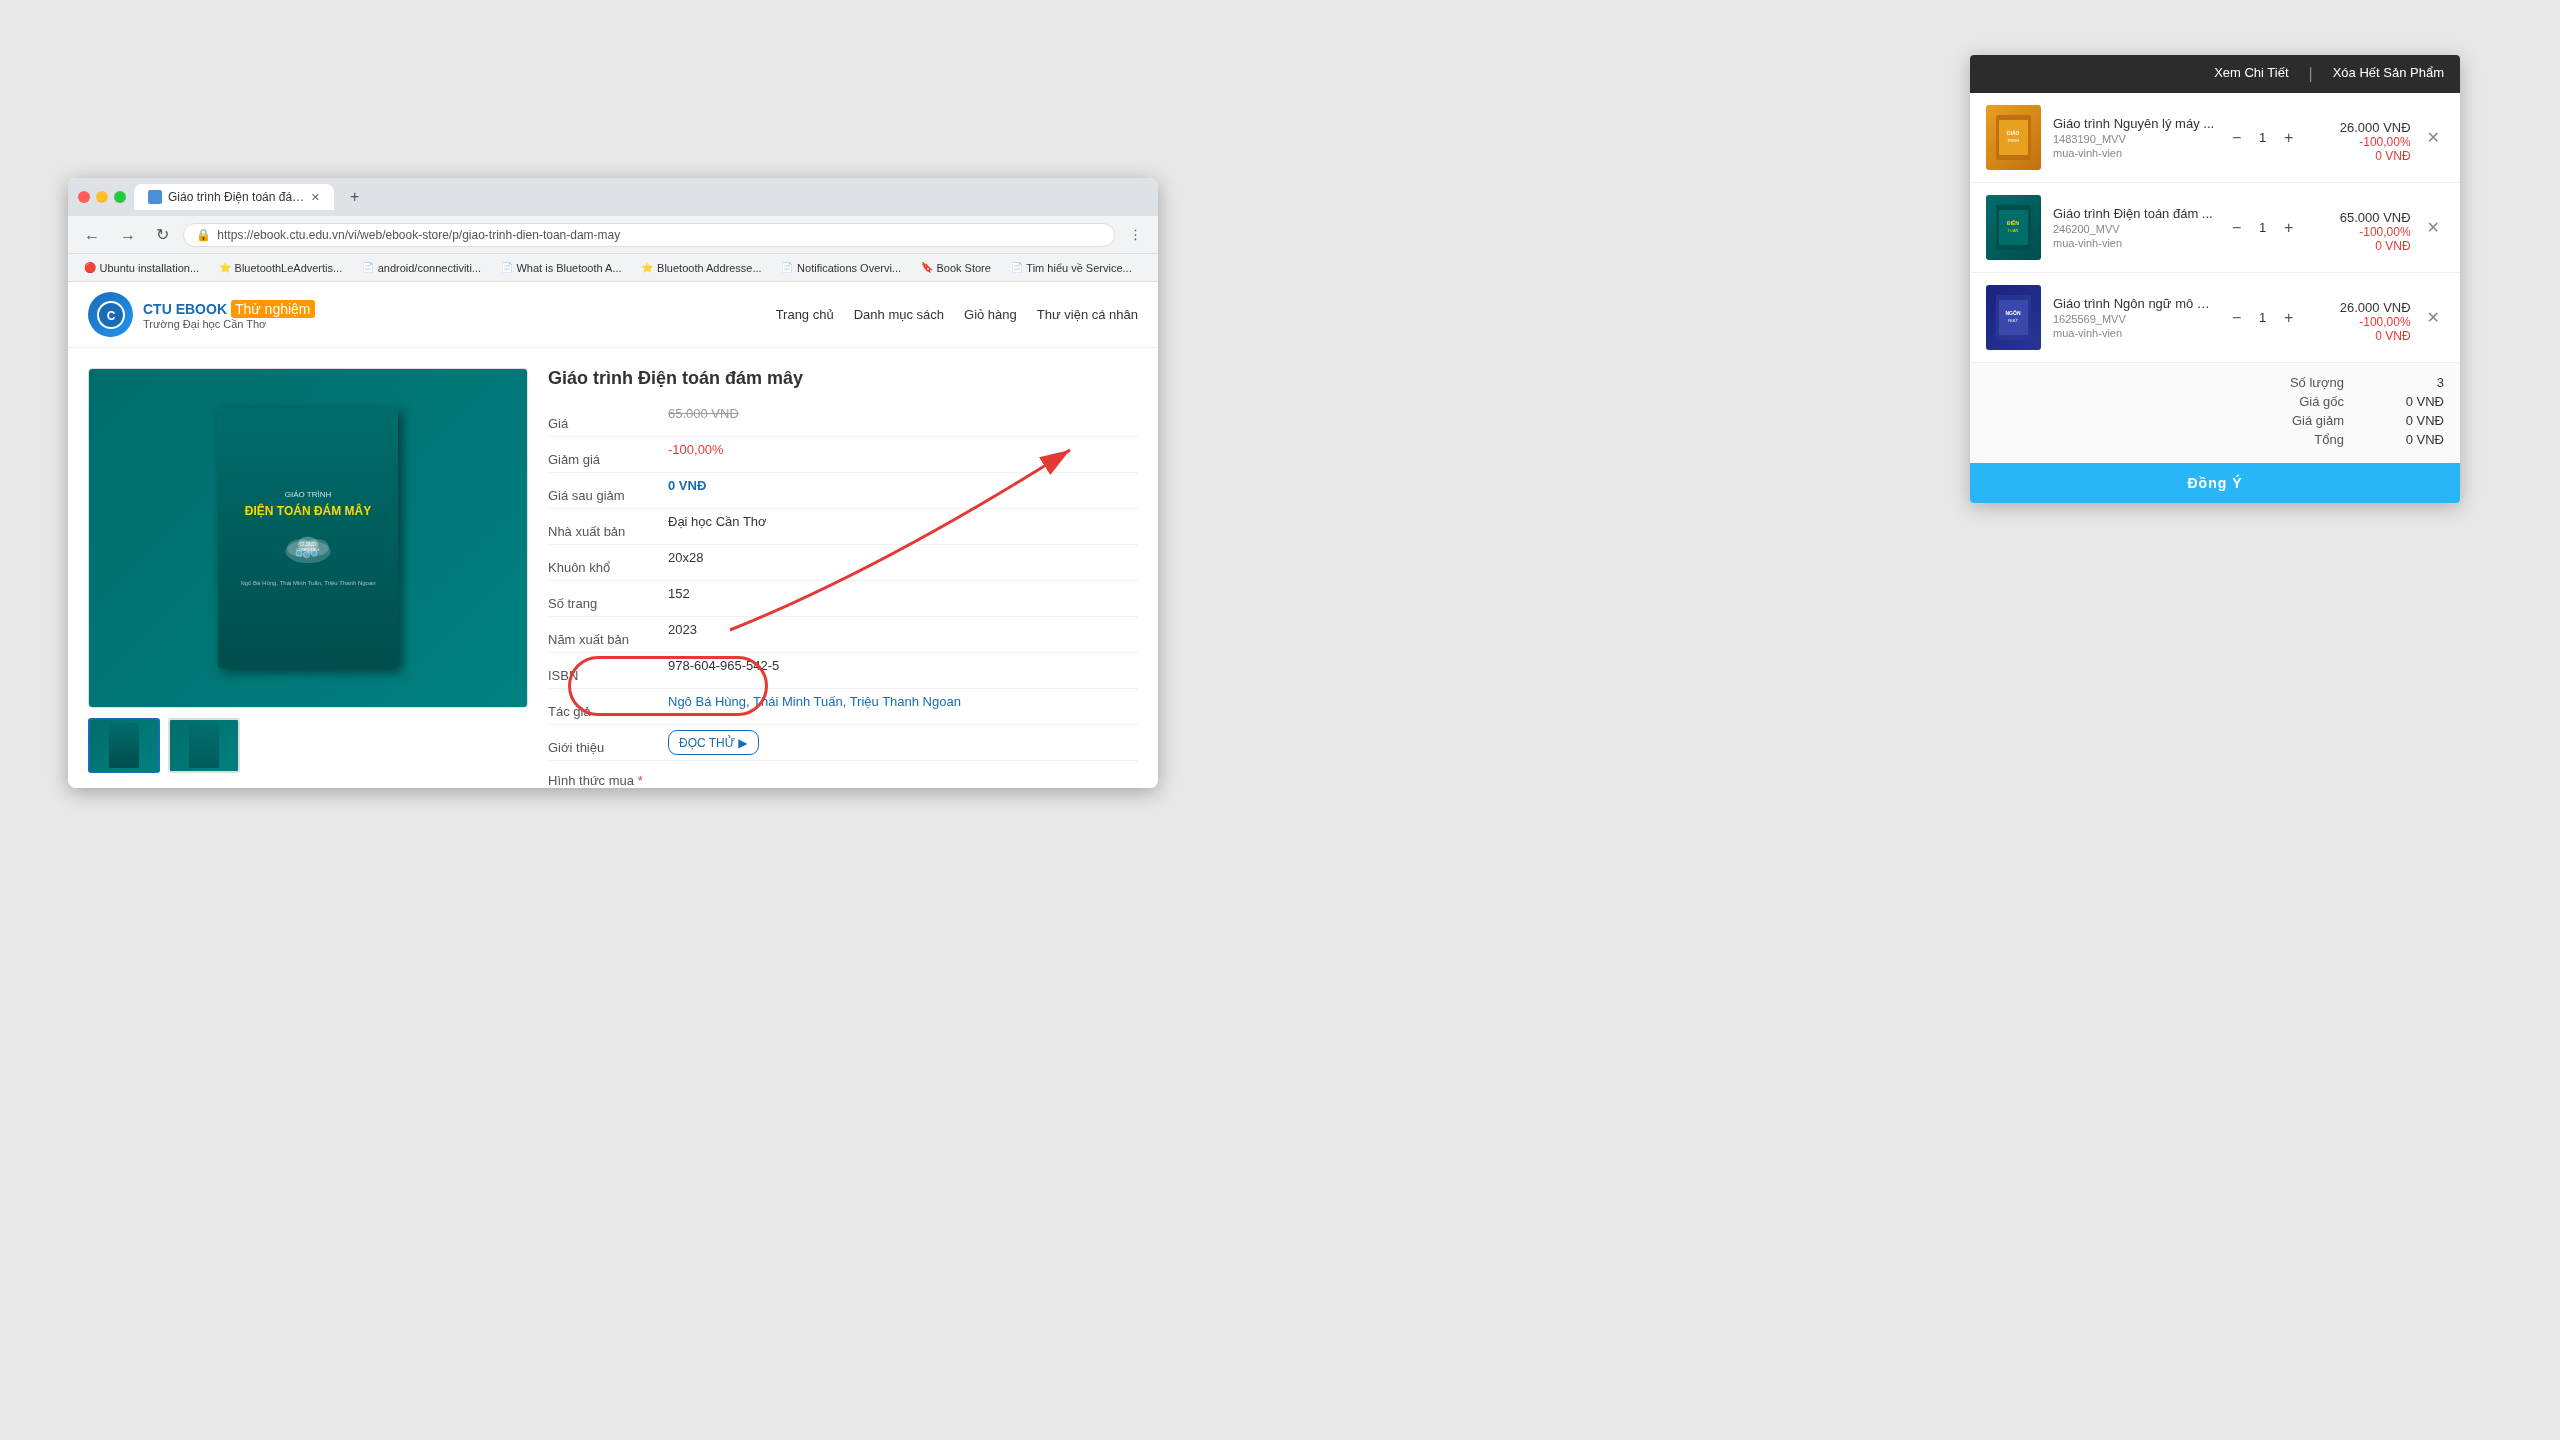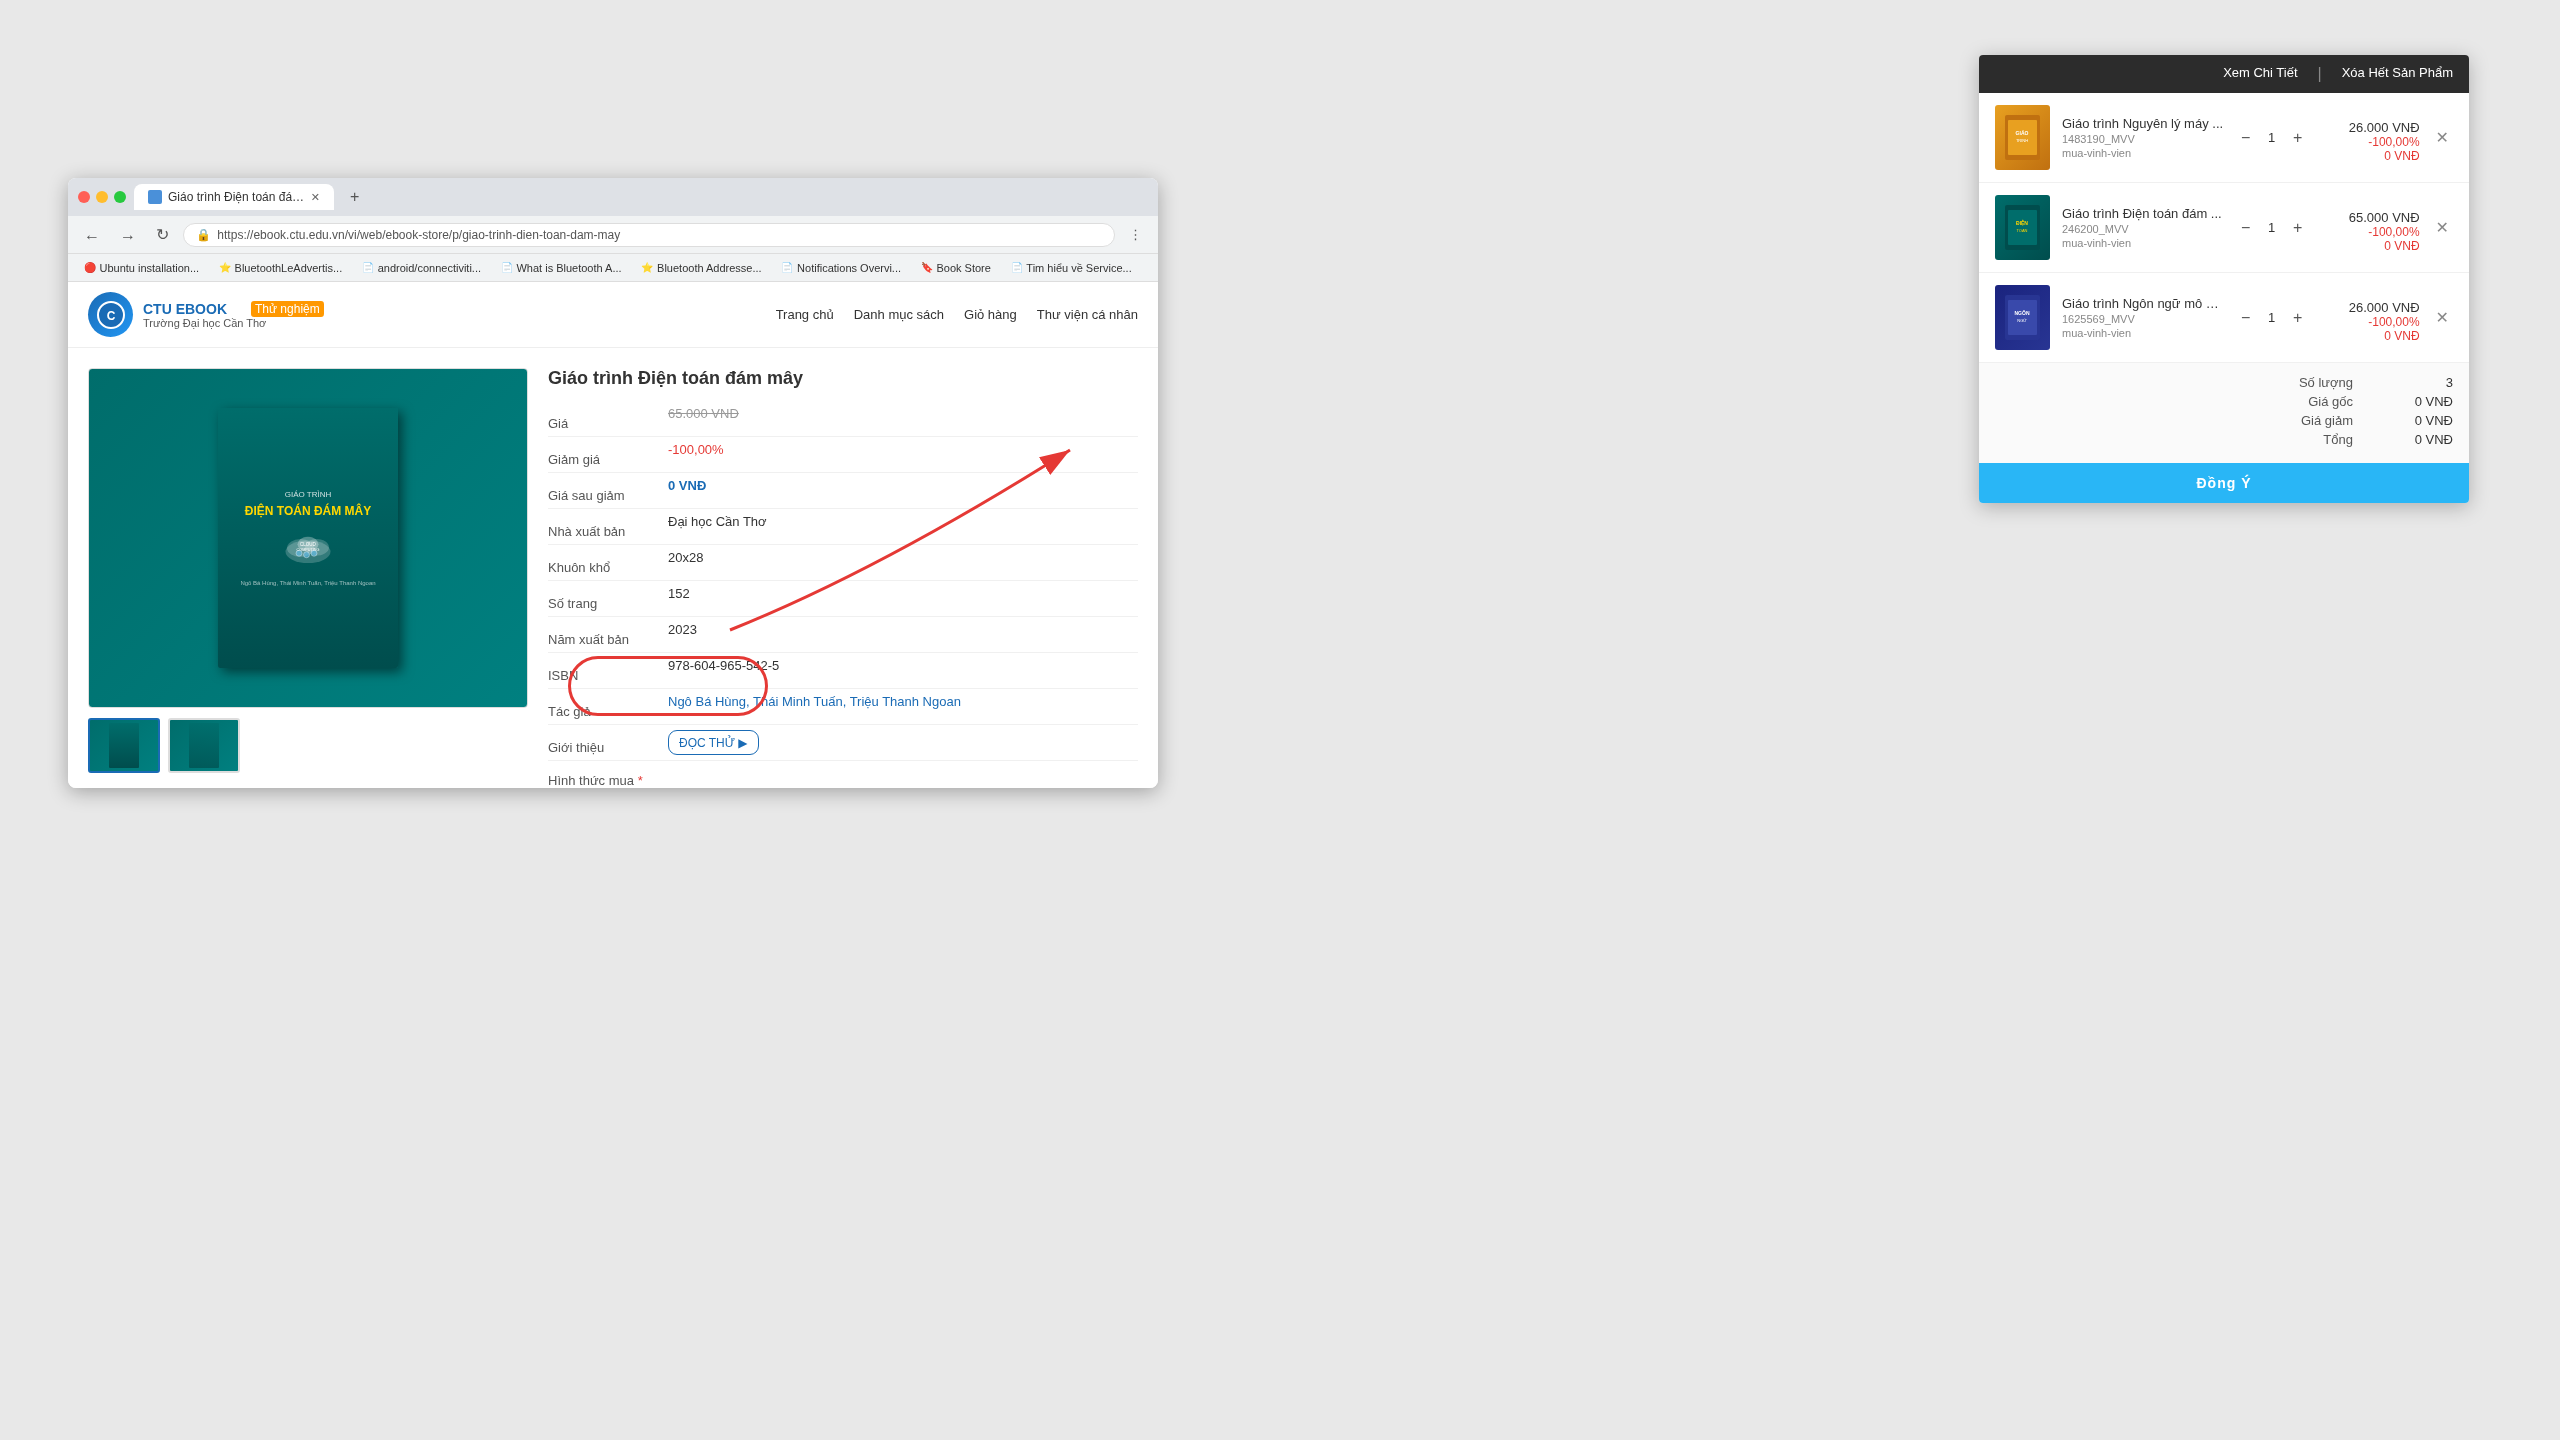--- a/index.html
+++ b/index.html
@@ -162,24 +162,24 @@
       background: linear-gradient(135deg, #1a6bb5, #2196F3);
       border-radius: 50%;
       display: flex;
       align-items: center;
       justify-content: center;
     }
 
     .thi-nghiem-badge {
       background: #ff9800;
       color: #fff;
-      font-size: 12px;
+      font-size: 14px;
       padding: 1px 4px;
       border-radius: 3px;
-      margin-left: 20px;
+      margin-left: 0;
     }
 
     .site-nav {
       display: flex;
       gap: 20px;
       align-items: center;
     }
 
     .nav-item {
       font-size: 13px;
@@ -362,21 +362,21 @@
       width: 200px;
       height: 60px;
       border: 3px solid #e53935;
       border-radius: 35px;
       pointer-events: none;
     }
 
     
     .cart-panel {
       position: absolute;
-      right: 91px;
+      right: 100px;
       top: 55px;
       width: 490px;
       background: #fff;
       border-radius: 4px;
       box-shadow: 0 4px 20px rgba(0,0,0,0.25);
       overflow: hidden;
     }
 
     .cart-header {
       background: #2c2c2c;

